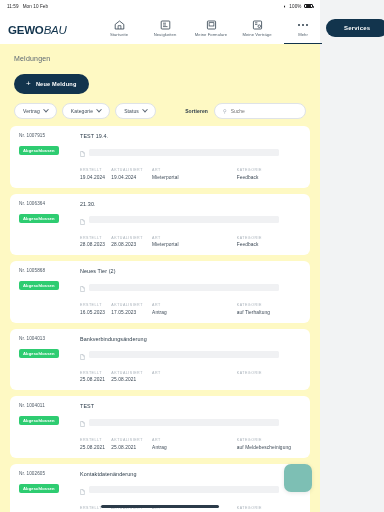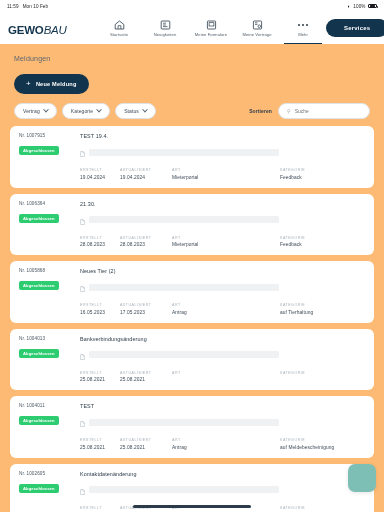--- a/index.html
+++ b/index.html
@@ -2,21 +2,21 @@
 <html><head>
 <meta charset="utf-8">
 <style>
   * { box-sizing: border-box; margin: 0; padding: 0; }
   html, body {
     width: 384px; height: 512px;
     font-family: "Liberation Sans", sans-serif;
     background: #f2f3f4;
     overflow: hidden;
   }
-  .screen { width: 384px; height: 512px; position: relative; background: #fdba74; }
+  .screen { width: 320px; height: 512px; position: relative; background: #fef9c3; }
 
   
   .statusbar {
     height: 12px; background: #ffffff;
     display: flex; align-items: center; justify-content: space-between;
     padding: 0 7px; font-size: 4.6px; color: #1c1c1e; letter-spacing: .1px;
   }
   .sb-left { display: flex; gap: 4px; align-items: center; }
   .sb-right { display: flex; gap: 2.5px; align-items: center; }
   .batt { width: 9px; height: 4.5px; border: .5px solid #1c1c1e; border-radius: 1px; position: relative; }

